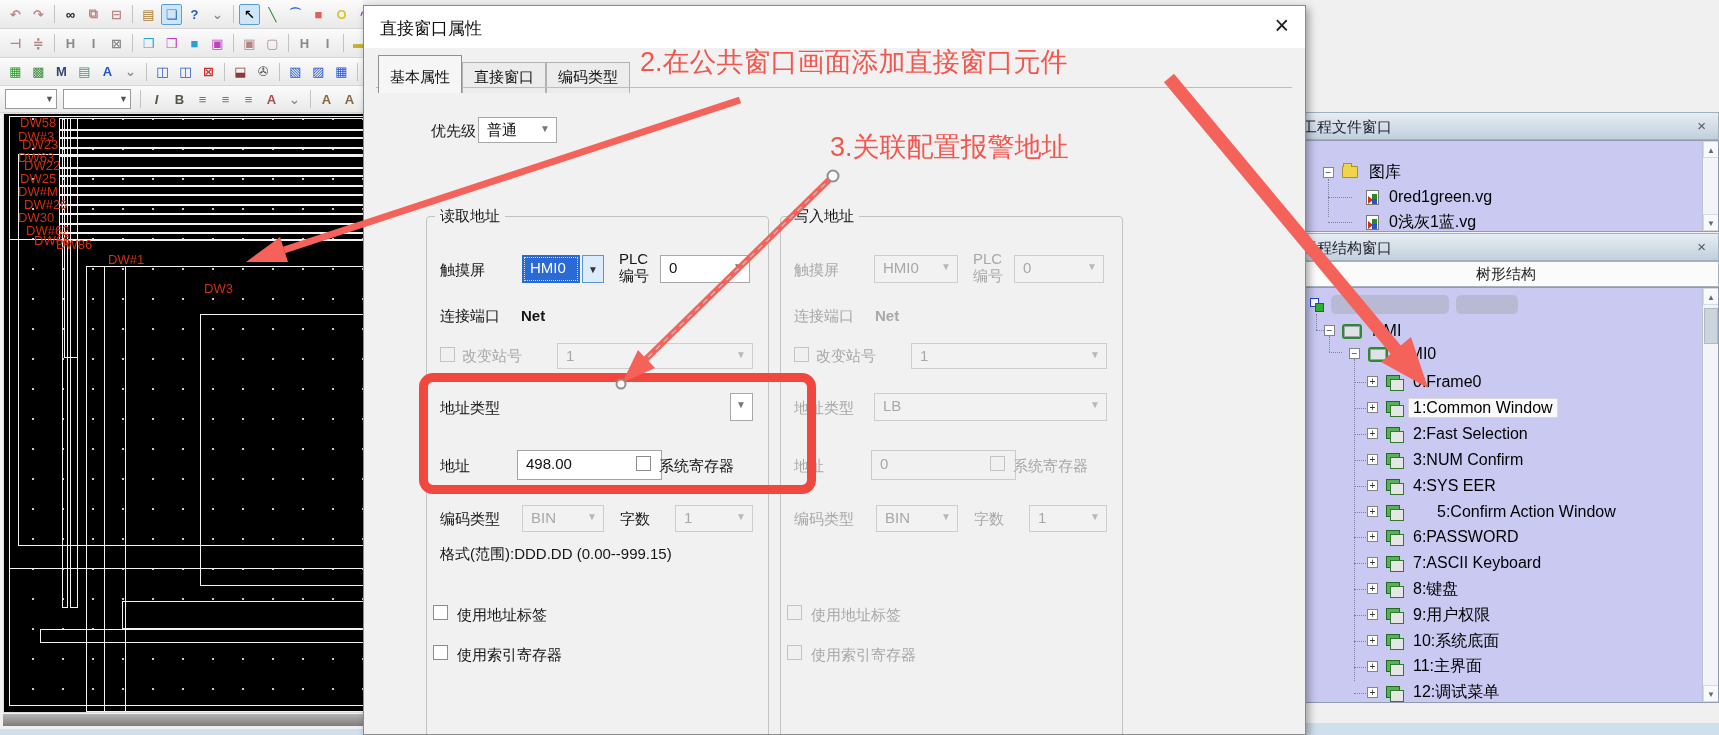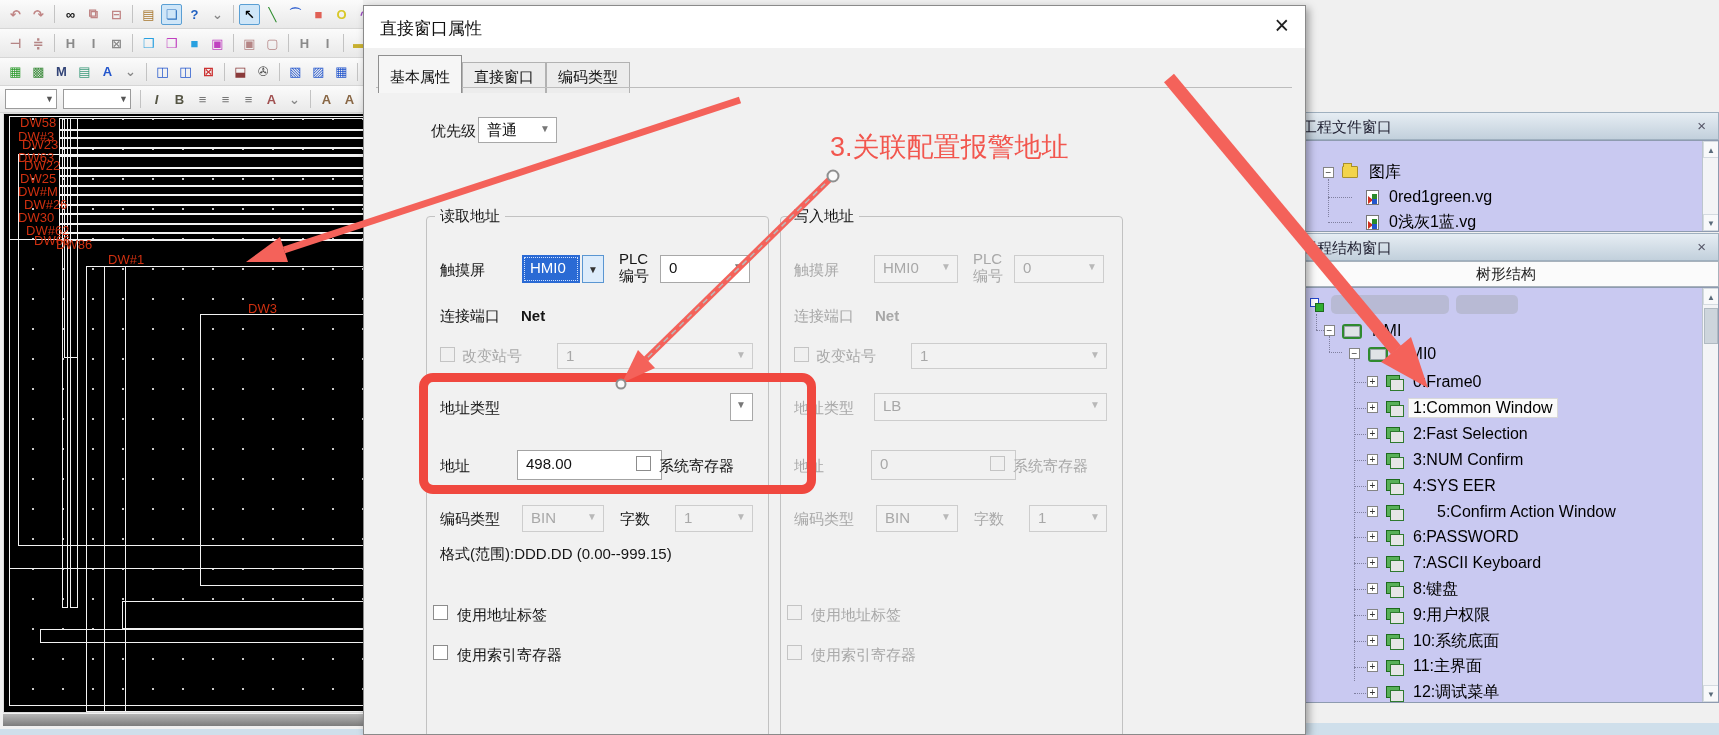--- a/index.html
+++ b/index.html
@@ -234,21 +234,21 @@
       <span class="clabel" style="left: 14px; top: 37px;">DW63</span>
       <span class="clabel" style="left: 20px; top: 45px;">DW22</span>
       <span class="clabel" style="left: 16px; top: 58px;">DW25</span>
       <span class="clabel" style="left: 14px; top: 71px;">DW#M</span>
       <span class="clabel" style="left: 20px; top: 84px;">DW#26</span>
       <span class="clabel" style="left: 14px; top: 97px;">DW30</span>
       <span class="clabel" style="left: 22px; top: 110px;">DW#62</span>
       <span class="clabel" style="left: 30px; top: 120px;">DW66</span>
       <span class="clabel" style="left: 52px; top: 124px;">DW86</span>
       <span class="clabel" style="left: 104px; top: 139px;">DW#1</span>
-      <span class="clabel" style="left: 200px; top: 188px; margin-left: 44px;">DW3</span>
+      <span class="clabel" style="left: 200px; top: 168px;">DW3</span>
     </div>
   <div id="canvas-hscroll"></div>
   <div id="bottom-strip"></div>
 
   <div class="ptitle" style="top:112px">
     <span>工程文件窗口</span>
     <span class="px">×</span>
   </div>
   <div class="treebg" style="top:140px;height:92px">
     <div class="expbox" style="left:29px;top:26px">−</div>
@@ -467,20 +467,21 @@
         <div class="combo dis" style="left:248px;top:288px;width:78px;height:27px">1<span class="da">▼</span></div>
         <span class="cbx dis" style="left:6px;top:388px"></span>
         <span class="fldlabel dis" style="left:30px;top:389px">使用地址标签</span>
         <span class="cbx dis" style="left:6px;top:428px"></span>
         <span class="fldlabel dis" style="left:30px;top:429px">使用索引寄存器</span>
       </div>
 
     <div id="red-hl"></div>
   </div>
 
+  <div class="note" style="left:640px;top:44px">2.在公共窗口画面添加直接窗口元件</div>
   <div class="note" style="left:830px;top:129px">3.关联配置报警地址</div>
 
   <svg id="overlay">
     <line x1="740" y1="100" x2="284" y2="250" stroke="#f4625a" stroke-width="7"></line>
     <polygon points="246,262 288,262 280,237" fill="#f4625a"></polygon>
     <line x1="833" y1="176" x2="646" y2="359" stroke="#f4625a" stroke-width="6"></line>
     <line x1="833" y1="176" x2="640" y2="365" stroke="#b9b9b9" stroke-width="1.5" stroke-dasharray="6 5"></line>
     <polygon points="622,383 655,368 638,350" fill="#f4625a"></polygon>
     <circle cx="833" cy="176" r="5.5" fill="#fafafa" stroke="#8f8f8f" stroke-width="2"></circle>
     <circle cx="621" cy="384" r="4.5" fill="#fafafa" stroke="#8f8f8f" stroke-width="2"></circle>

